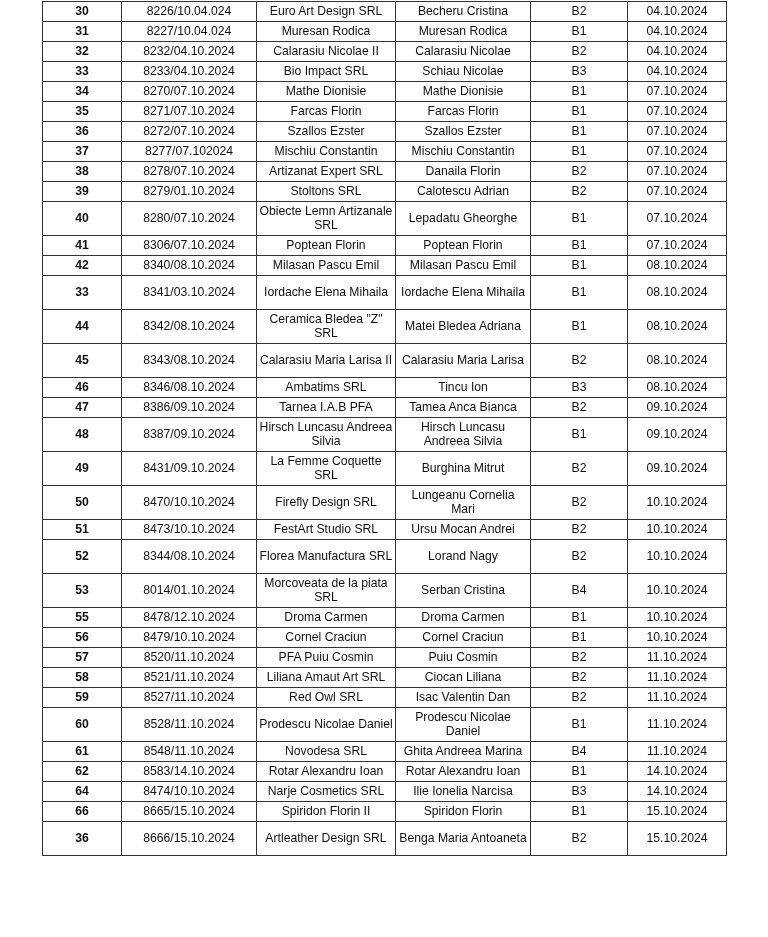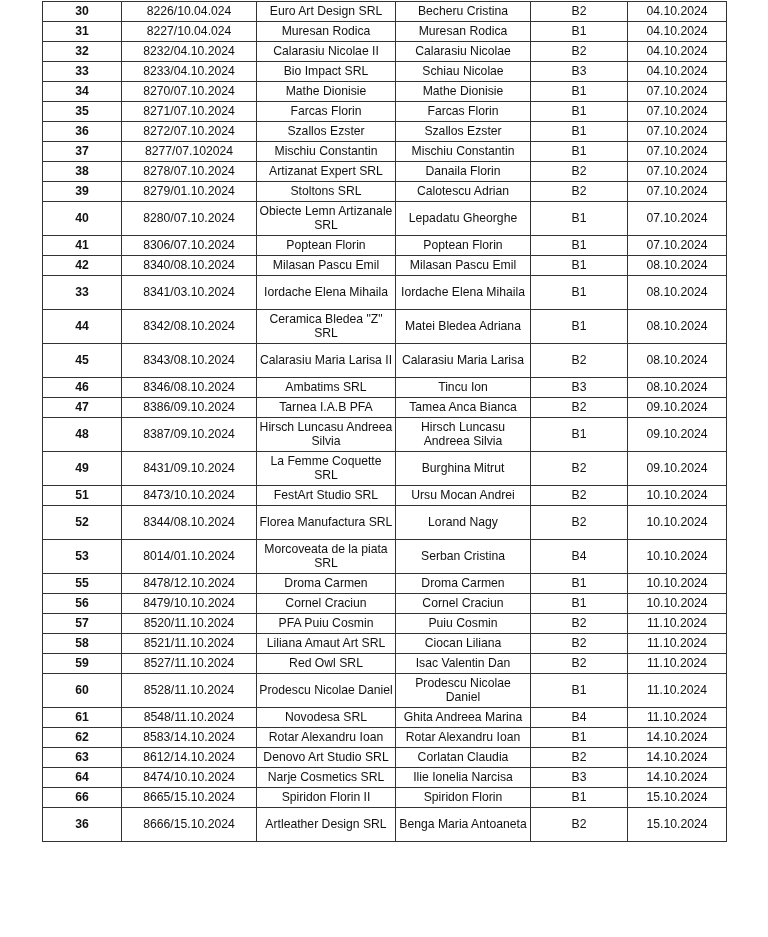--- a/index.html
+++ b/index.html
@@ -181,20 +181,28 @@
         <td>09.10.2024</td>
       </tr>
       <tr class="double">
         <td class="nr">49</td>
         <td>8431/09.10.2024</td>
         <td>La Femme Coquette SRL</td>
         <td>Burghina Mitrut</td>
         <td>B2</td>
         <td>09.10.2024</td>
       </tr>
+      <tr class="double">
+        <td class="nr">50</td>
+        <td>8470/10.10.2024</td>
+        <td>Firefly Design SRL</td>
+        <td>Lungeanu Cornelia Mari</td>
+        <td>B2</td>
+        <td>10.10.2024</td>
+      </tr>
       <tr class="single">
         <td class="nr">51</td>
         <td>8473/10.10.2024</td>
         <td>FestArt Studio SRL</td>
         <td>Ursu Mocan Andrei</td>
         <td>B2</td>
         <td>10.10.2024</td>
       </tr>
       <tr class="double">
         <td class="nr">52</td>
@@ -267,28 +275,20 @@
         <td>Ghita Andreea Marina</td>
         <td>B4</td>
         <td>11.10.2024</td>
       </tr>
       <tr class="single">
         <td class="nr">62</td>
         <td>8583/14.10.2024</td>
         <td>Rotar Alexandru Ioan</td>
         <td>Rotar Alexandru Ioan</td>
         <td>B1</td>
-        <td>14.10.2024</td>
-      </tr>
-      <tr class="single">
-        <td class="nr">63</td>
-        <td>8612/14.10.2024</td>
-        <td>Denovo Art Studio SRL</td>
-        <td>Corlatan Claudia</td>
-        <td>B2</td>
         <td>14.10.2024</td>
       </tr>
       <tr class="single">
         <td class="nr">64</td>
         <td>8474/10.10.2024</td>
         <td>Narje Cosmetics SRL</td>
         <td>Ilie Ionelia Narcisa</td>
         <td>B3</td>
         <td>14.10.2024</td>
       </tr>

